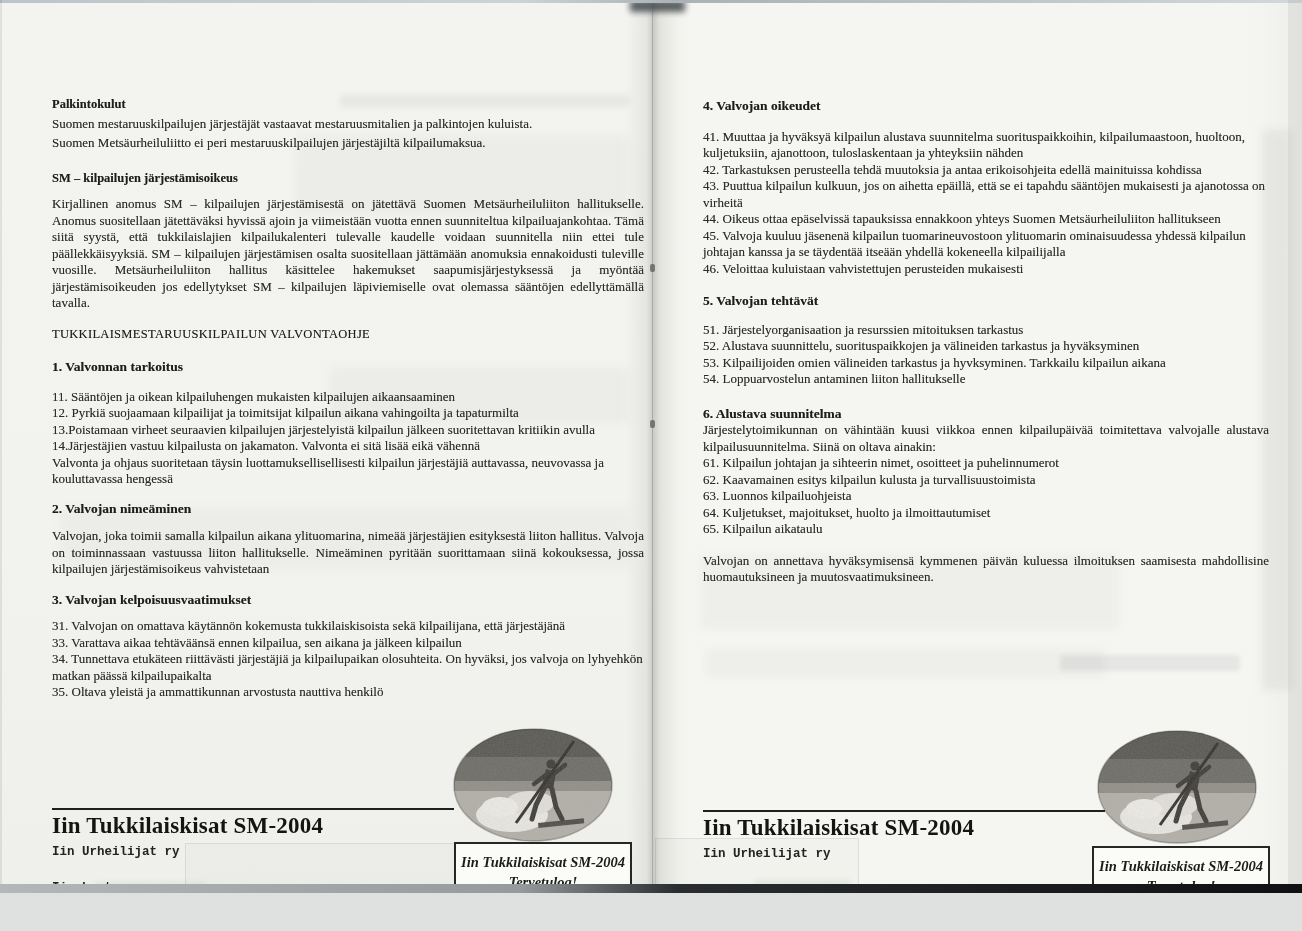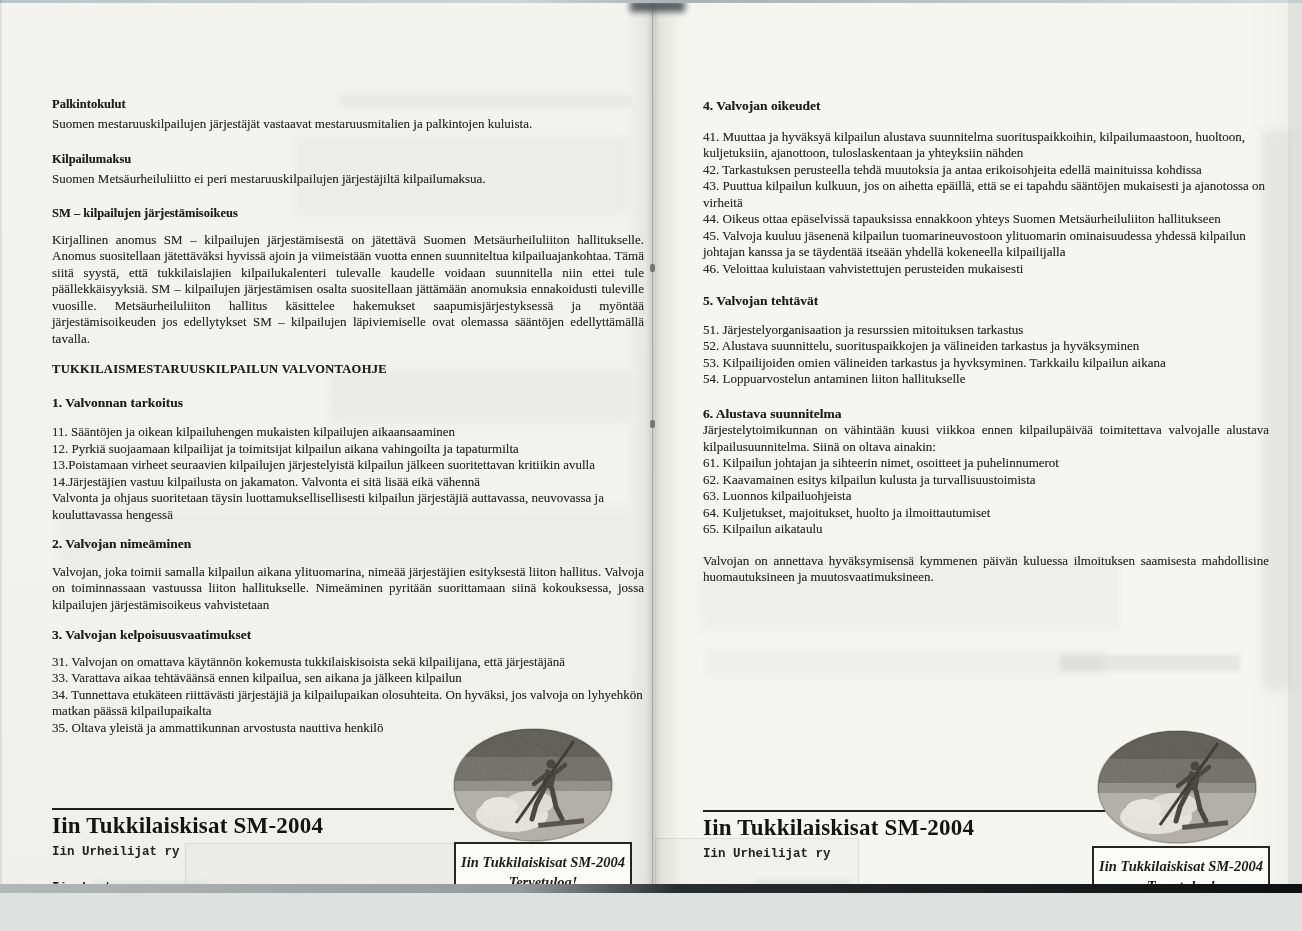--- a/index.html
+++ b/index.html
@@ -8,21 +8,21 @@
           font-family:"Liberation Serif", serif;color:#2b2b28;}
   .page{position:absolute;top:0;height:931px;}
   .page-l{left:0;width:652px;background:linear-gradient(90deg,#f4f3ef 0%,#f4f3ef 86%,#ececе7 97%,#e6e6e1 100%);}
   .page-r{left:652px;width:650px;background:linear-gradient(90deg,#eeeee9 0%,#f5f5f1 6%,#f5f5f2 92%,#eeeeea 100%);}
 
   .col{position:absolute;line-height:16.5px;font-size:13px;text-shadow:0 0 0.5px rgba(43,43,40,.45);}
   .col-l{left:52px;top:88px;width:592px;}
   .col-r{left:703px;top:88px;width:566px;}
 
   .h-small{font-size:12.5px;font-weight:bold;margin:8px 0 0 0;color:#1d1d1a;}
-  .h-caps{font-size:12.5px;font-weight:bold;margin:14px 0 0 0;letter-spacing:.3px;color:#1d1d1a;}
+  .h-caps{font-size:12.5px;font-weight:normal;margin:14px 0 0 0;letter-spacing:.3px;color:#1d1d1a;}
   .h-num{font-size:13.5px;font-weight:bold;margin:17px 0 0 0;color:#1d1d1a;}
   .p{margin:3px 0 0 0;}
   .p-j{margin:10px 0 0 0;text-align:justify;}
   .items{margin:13px 0 0 0;}
   .item{margin:0;}
   .mt-sm{margin-top:11px;}
 
   .footer{position:absolute;width:402px;}
   .footer-l{left:52px;top:808px;}
   .footer-r{left:703px;top:810px;}
@@ -89,21 +89,20 @@
   <div class="art ghost gr3"></div>
   <div class="art ghost-box gb-l"></div>
   <div class="art ghost-box gb-r"></div>
   <div class="art green-smudge gs-l"></div>
   <div class="art green-smudge gs-r"></div>
 
   <div class="col col-l">
     <div class="h-small">Palkintokulut</div>
     <div class="p">Suomen mestaruuskilpailujen järjestäjät vastaavat mestaruusmitalien ja palkintojen kuluista.</div>
 
-    <div class="h-small" style="margin-top:19px">Kilpailumaksu</div>
     <div class="p">Suomen Metsäurheiluliitto ei peri mestaruuskilpailujen järjestäjiltä kilpailumaksua.</div>
 
     <div class="h-small" style="margin-top:18px">SM – kilpailujen järjestämisoikeus</div>
     <div class="p-j">Kirjallinen anomus SM – kilpailujen järjestämisestä on jätettävä Suomen Metsäurheiluliiton hallitukselle. Anomus suositellaan jätettäväksi hyvissä ajoin ja viimeistään vuotta ennen suunniteltua kilpailuajankohtaa. Tämä siitä syystä, että tukkilaislajien kilpailukalenteri tulevalle kaudelle voidaan suunnitella niin ettei tule päällekkäisyyksiä. SM – kilpailujen järjestämisen osalta suositellaan jättämään anomuksia ennakoidusti tuleville vuosille. Metsäurheiluliiton hallitus käsittelee hakemukset saapumisjärjestyksessä ja myöntää järjestämisoikeuden jos edellytykset SM – kilpailujen läpiviemiselle ovat olemassa sääntöjen edellyttämällä tavalla.</div>
 
     <div class="h-caps">TUKKILAISMESTARUUSKILPAILUN VALVONTAOHJE</div>
 
     <div class="h-num">1. Valvonnan tarkoitus</div>
     <div class="items">
       <div class="item">11. Sääntöjen ja oikean kilpailuhengen mukaisten kilpailujen aikaansaaminen</div>

